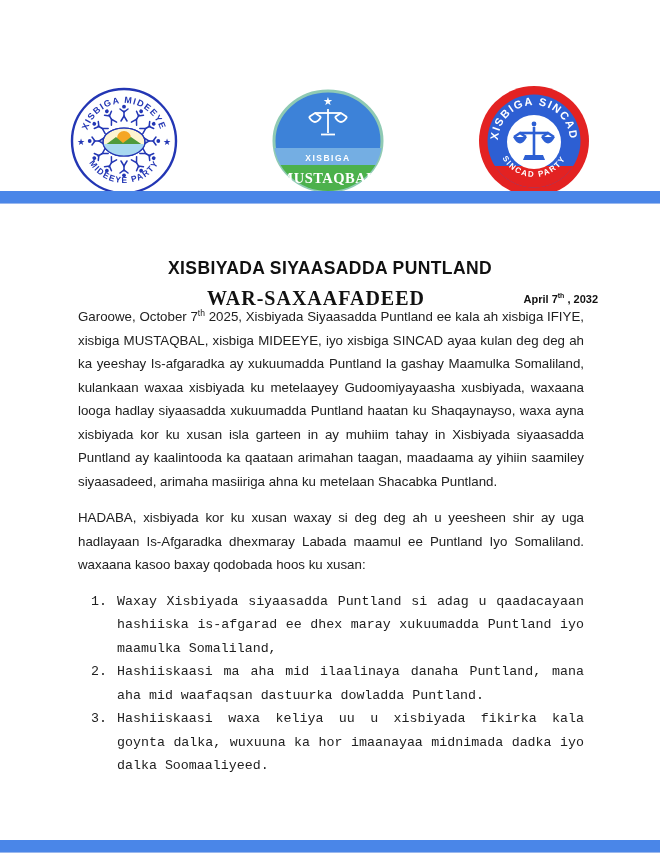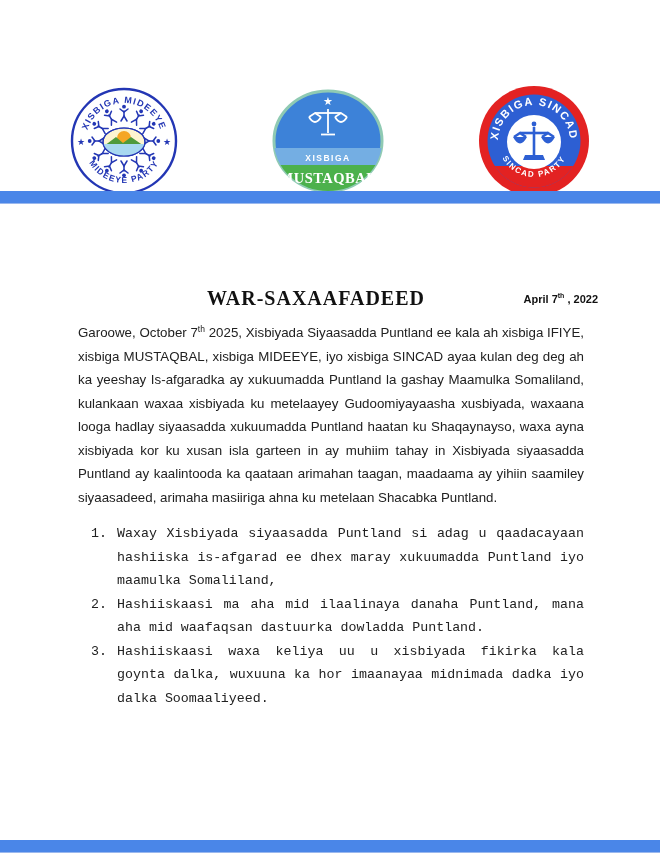--- a/index.html
+++ b/index.html
@@ -26,21 +26,21 @@
   .doc-subtitle{
     position:absolute;left:0;width:660px;text-align:center;margin-left:-22px;
     font-family:"Liberation Serif",serif;font-size:20px;font-weight:bold;letter-spacing:1px;color:#111;
   }
   .doc-date{
     position:absolute;right:70px;top:5px;font-size:11px;font-weight:bold;color:#111;white-space:nowrap;
   }
   .doc-date sup{font-size:7px;}
   
   .content{
-    position:absolute;top:321px;left:78px;width:506px;
+    position:absolute;top:305px;left:78px;width:506px;
     font-size:13.3px;line-height:23.5px;text-align:justify;color:#212121;
   }
   .content p{margin:0 0 13px 0;}
   .content sup{font-size:8.5px;line-height:0;}
   ol.points{margin:0;padding:0 0 0 37px;font-family:Liberation Mono, monospace;}
   ol.points li{margin:0;padding-left:2px;text-align:justify;}
 </style>
 </head>
 <body>
 
@@ -158,28 +158,30 @@
         </text>
         <text font-size="8" font-weight="bold" fill="#ffffff" letter-spacing="1.5">
           <textPath href="#s4bot" startOffset="50%" text-anchor="middle">SINCAD PARTY</textPath>
         </text>
       </svg>
     </div>
   </div>
 
   <div class="bar bar-top"></div>
 
+  <div class="doc-title">XISBIYADA SIYAASADDA PUNTLAND</div>
 
   <div class="subtitle-row">
     <div class="doc-subtitle">WAR-SAXAAFADEED</div>
-    <div class="doc-date"><span>April 7</span><sup>th</sup><span> , 2022</span></div>
+    <div class="doc-date"><span>April 7</span><sup>th</sup><span> , 2032</span></div>
   </div>
 
   <div class="content">
     <p><span>Garoowe, October 7</span><sup>th</sup><span> 2025, Xisbiyada  Siyaasadda Puntland ee kala ah xisbiga IFIYE, xisbiga MUSTAQBAL, xisbiga MIDEEYE, iyo xisbiga SINCAD ayaa kulan deg deg ah ka yeeshay Is-afgaradka ay xukuumadda Puntland la gashay Maamulka Somaliland, kulankaan waxaa xisbiyada ku metelaayey Gudoomiyayaasha xusbiyada, waxaana looga hadlay siyaasadda xukuumadda Puntland haatan ku Shaqaynayso,  waxa ayna xisbiyada kor ku xusan isla garteen in ay muhiim tahay in Xisbiyada siyaasadda Puntland ay kaalintooda ka qaataan arimahan taagan, maadaama ay yihiin saamiley siyaasadeed, arimaha masiiriga ahna ku metelaan Shacabka Puntland.</span></p>
+    <p>HADABA, xisbiyada kor ku xusan waxay si deg deg ah u yeesheen shir ay uga hadlayaan Is-Afgaradka dhexmaray Labada maamul ee Puntland Iyo Somaliland. waxaana kasoo baxay qodobada hoos ku xusan:</p>
     <ol class="points">
       <li>Waxay Xisbiyada siyaasadda Puntland si adag u qaadacayaan hashiiska is-afgarad ee dhex maray xukuumadda Puntland iyo maamulka Somaliland,</li>
       <li>Hashiiskaasi ma aha mid ilaalinaya danaha Puntland, mana aha mid waafaqsan dastuurka dowladda Puntland.</li>
       <li>Hashiiskaasi waxa keliya uu u xisbiyada fikirka kala goynta dalka, wuxuuna ka hor imaanayaa midnimada dadka iyo dalka Soomaaliyeed.</li>
     </ol>
   </div>
 
   <div class="bar bar-bottom"></div>
 
 </div>

